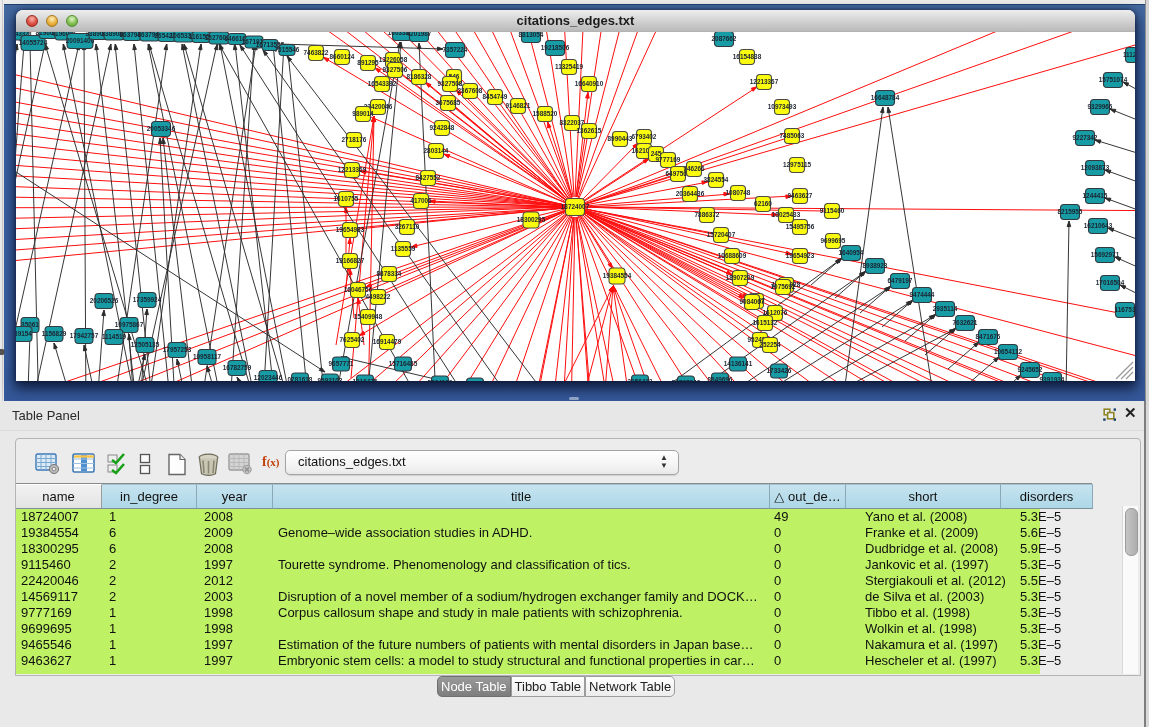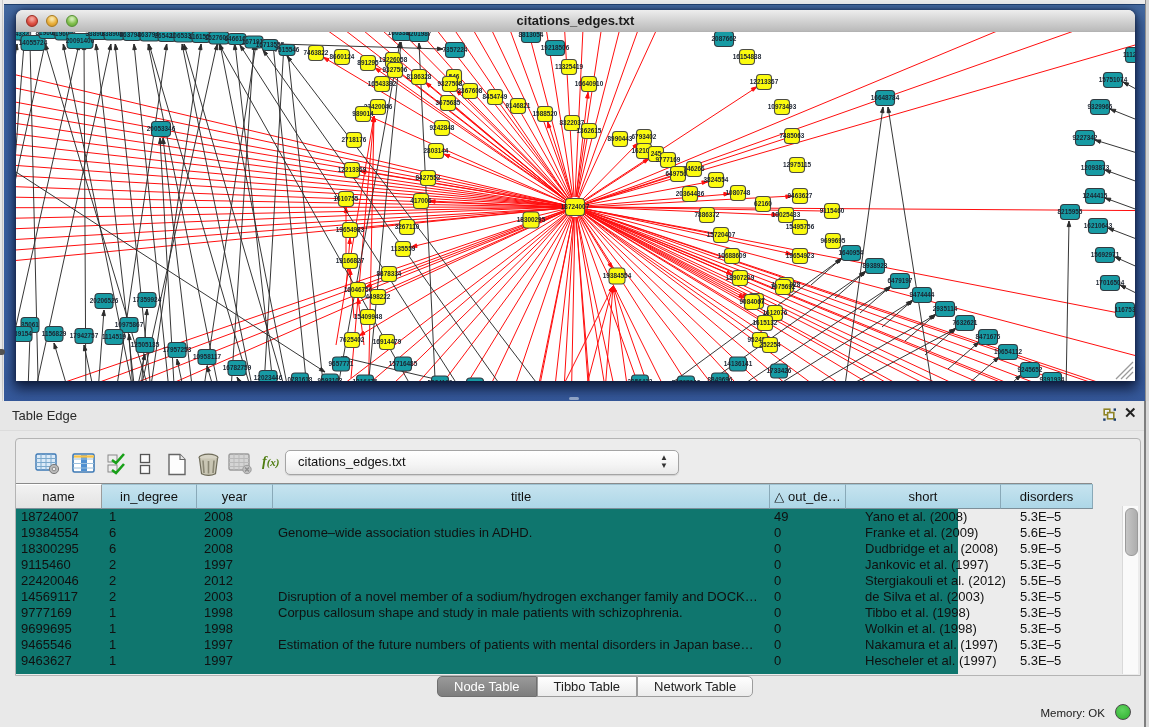--- a/index.html
+++ b/index.html
@@ -38,21 +38,21 @@
 #panel{position:absolute;left:15px;top:37px;width:1124px;height:236px;background:#ececec;
   border:1px solid #b4b4b4;border-radius:4px 4px 0 0}
 #toolbar{position:absolute;left:0;top:0;width:100%;height:43px}
 .icon{position:absolute;top:14px}
 #dropdown{position:absolute;left:269px;top:11px;width:392px;height:23px;background:linear-gradient(#ffffff,#f4f4f4 60%,#e9e9e9);
   border:1px solid #a4a4a4;border-radius:5px;box-shadow:0 1px 1px rgba(0,0,0,.12)}
 #dropdown .txt{position:absolute;left:12px;top:3px;font-size:13px;color:#111}
 #dropdown .ud{position:absolute;right:10px;top:3px;font-size:8px;color:#333;line-height:8px}
 
 
-#grid{position:absolute;left:0;top:44px;width:942px;height:191px;background:#0f766e}
+#grid{position:absolute;left:0;top:44px;width:1024px;height:191px;background:#bef264}
 #ghead{position:absolute;left:0;top:0;width:1076px;height:24px}
 .hc{position:absolute;top:0;height:23px;background:linear-gradient(#c6e3ef,#add7e7);
   border-right:1px solid #89a9b8;border-top:1px solid #9fc3d2;border-bottom:1px solid #7e8f99;
   text-align:center;font-size:13px;color:#111;line-height:23px}
 .hc.gray{background:linear-gradient(#f2f2f2,#e3e3e3);border-right:1px solid #9b9b9b;border-top:1px solid #fff}
 #gbody{position:absolute;left:0;top:26px;width:1122px;height:166px;overflow:hidden;
   font-size:13px;color:#101010}
 .tr{position:relative;height:16px;line-height:16px;white-space:nowrap}
 .tr div{position:absolute;top:0;overflow:hidden}
 .c0{left:5px;width:80px}
@@ -60,21 +60,21 @@
 .c2{left:188px;width:70px}
 .c3{left:262px;width:492px}
 .c4{left:758px;width:72px}
 .c5{left:849px;width:150px}
 .c6{left:1004px;width:85px}
 #vscroll{position:absolute;left:1106px;top:23px;width:15px;height:168px;background:#fafafa;border-left:1px solid #d9d9d9}
 #vthumb{position:absolute;left:2px;top:2px;width:11px;height:46px;border-radius:6px;
   background:linear-gradient(90deg,#c6c6c6,#adadad);border:1px solid #9a9a9a}
 
 #tabs{position:absolute;left:421px;top:237px;height:21px;display:flex}
-.tab{height:19px;line-height:19px;font-size:13px;padding:0 16px;border:1px solid #9c9c9c;
+.tab{height:19px;line-height:19px;font-size:13px;padding:0 3px;border:1px solid #9c9c9c;
   background:linear-gradient(#ffffff,#ececec);color:#222}
 .tab.sel{background:linear-gradient(#9a9a9a,#7d7d7d);color:#fff;border-color:#6f6f6f}
 .tab:first-child{border-radius:5px 0 0 5px}
 .tab:last-child{border-radius:0 5px 5px 0}
 #status{position:absolute;left:0;top:299px;width:1149px;height:27px}
 #status .mem{position:absolute;right:44px;top:7px;font-size:11.5px;color:#1a1a1a}
 #memdot{position:absolute;right:18px;top:4px;width:14px;height:14px;border-radius:50%;
   background:radial-gradient(circle at 45% 35%,#5fd45f,#2eae2e);border:1.5px solid #4a4a4a}
 #rline2{position:absolute;left:1144px;top:0;width:2px;height:326px;background:#7e7e7e}
 #rstrip2{position:absolute;left:1146px;top:0;width:3px;height:326px;background:#d9d9d9}
@@ -721,21 +721,21 @@
 <rect x="565.5" y="198.5" width="19" height="17" rx="3.5" fill="#fbfb0f" stroke="#4c4c42" stroke-width="1.1"></rect>
       <text x="575.0" y="209.3" font-size="6.4" font-weight="bold" text-anchor="middle" fill="#1c2430" font-family="Liberation Sans, sans-serif">18724007</text>
 </svg>
   <div id="splitter"></div>
   <div id="rightline"></div>
     <div id="rightstrip"></div>
 </div>
 
 <div id="tablezone">
   <div id="tphead">
-      <div class="cap">Table Edge</div>
+      <div class="cap">Table Panel</div>
       <div id="tp-f"><svg width="15" height="15" viewBox="0 0 15 15">
 <rect x="2.2" y="2.2" width="5.6" height="5.6" fill="#eef2fa" stroke="#8f8426" stroke-width="1.6"></rect>
 <rect x="5.6" y="5.6" width="6.2" height="6.2" fill="#eef2fa" stroke="#8f8426" stroke-width="1.6"></rect>
 <rect x="11.6" y="1.4" width="2.4" height="2.4" fill="#1c3f6e"></rect>
 <rect x="1.2" y="11.4" width="2.4" height="2.4" fill="#1c3f6e"></rect>
 <rect x="11.6" y="11.4" width="2.4" height="2.4" fill="#1c3f6e"></rect>
 </svg></div>
       <div id="tp-x">✕</div>
     </div>
   <div id="panel">
@@ -771,21 +771,21 @@
  <ellipse cx="11.5" cy="4.6" rx="9.5" ry="3.4" fill="#d6d3c4" stroke="#6d6a58" stroke-width="1.2"></ellipse>
  <path d="M2.5 5.5 l2 15.2 q7 3.4 14 0 l2-15.2" fill="#c9c6b4" stroke="#6d6a58" stroke-width="1.2"></path>
  <path d="M6 7.5 l1 12.5 M11.5 8 v12.6 M17 7.5 l-1 12.5" stroke="#8a8774" stroke-width="1.6"></path>
 </svg>
 <svg class="icon" style="left:212px" width="24" height="22" viewBox="0 0 24 22">
  <rect x="1" y="1" width="20" height="16" rx="1.5" fill="#d4d4d4" stroke="#9a9a9a" stroke-width="1.4"></rect>
  <path d="M1 5.5h20M1 9.5h20M1 13.5h20M6 1v16M11 1v16M16 1v16" stroke="#b9b9b9" stroke-width="1"></path>
  <circle cx="19" cy="16.5" r="4.2" fill="#c2c2c2" stroke="#9a9a9a"></circle>
  <path d="M17 14.5 l4 4 M21 14.5 l-4 4" stroke="#8d8d8d" stroke-width="1.3"></path>
 </svg>
-<div class="icon" style="left:246px;top:15px;font-size:14px;color:#4d7c0f;font-style:italic;font-weight:bold;font-family:'Liberation Serif',serif">f<span style="font-size:11px">(x)</span></div>
+<div class="icon" style="left:246px;top:15px;font-size:14px;color:#c2410c;font-weight:bold;font-family:'Liberation Serif',serif">f<span style="font-size:11px">(x)</span></div>
 
       <div id="dropdown">
           <div class="txt">citations_edges.txt</div>
           <div class="ud">▲<br>▼</div>
         </div>
     </div>
     <div id="grid">
       <div id="ghead" style="border-top:1px solid #8a8a8a">
         <div class="hc gray" style="left:0;width:85px">name</div>
         <div class="hc" style="left:86px;width:94px">in_degree</div>
@@ -818,20 +818,21 @@
             <div class="c1">6</div>
             <div class="c2">2008</div>
             <div class="c4">0</div>
             <div class="c5">Dudbridge et al. (2008)</div>
             <div class="c6">5.9E–5</div>
           </div>
 <div class="tr">
             <div class="c0">9115460</div>
             <div class="c1">2</div>
             <div class="c2">1997</div>
+            <div class="c3">Tourette syndrome. Phenomenology and classification of tics.</div>
             <div class="c4">0</div>
             <div class="c5">Jankovic et al. (1997)</div>
             <div class="c6">5.3E–5</div>
           </div>
 <div class="tr">
             <div class="c0">22420046</div>
             <div class="c1">2</div>
             <div class="c2">2012</div>
             <div class="c4">0</div>
             <div class="c5">Stergiakouli et al. (2012)</div>
@@ -869,34 +870,31 @@
             <div class="c2">1997</div>
             <div class="c3">Estimation of the future numbers of patients with mental disorders in Japan base…</div>
             <div class="c4">0</div>
             <div class="c5">Nakamura et al. (1997)</div>
             <div class="c6">5.3E–5</div>
           </div>
 <div class="tr">
             <div class="c0">9463627</div>
             <div class="c1">1</div>
             <div class="c2">1997</div>
+            <div class="c3">Embryonic stem cells: a model to study structural and functional properties in car…</div>
             <div class="c4">0</div>
             <div class="c5">Hescheler et al. (1997)</div>
             <div class="c6">5.3E–5</div>
           </div>
       </div>
       <div id="vscroll">
           <div id="vthumb"></div>
         </div>
     </div>
     <div id="tabs">
       <div class="tab sel">Node Table</div>
         <div class="tab">Tibbo Table</div>
         <div class="tab">Network Table</div>
     </div>
   </div>
-  <div id="status">
-      <div class="mem">Memory: OK</div>
-      <div id="memdot"></div>
-    </div>
   <div id="rline2"></div>
     <div id="rstrip2"></div>
 </div>
 
 </body></html>

